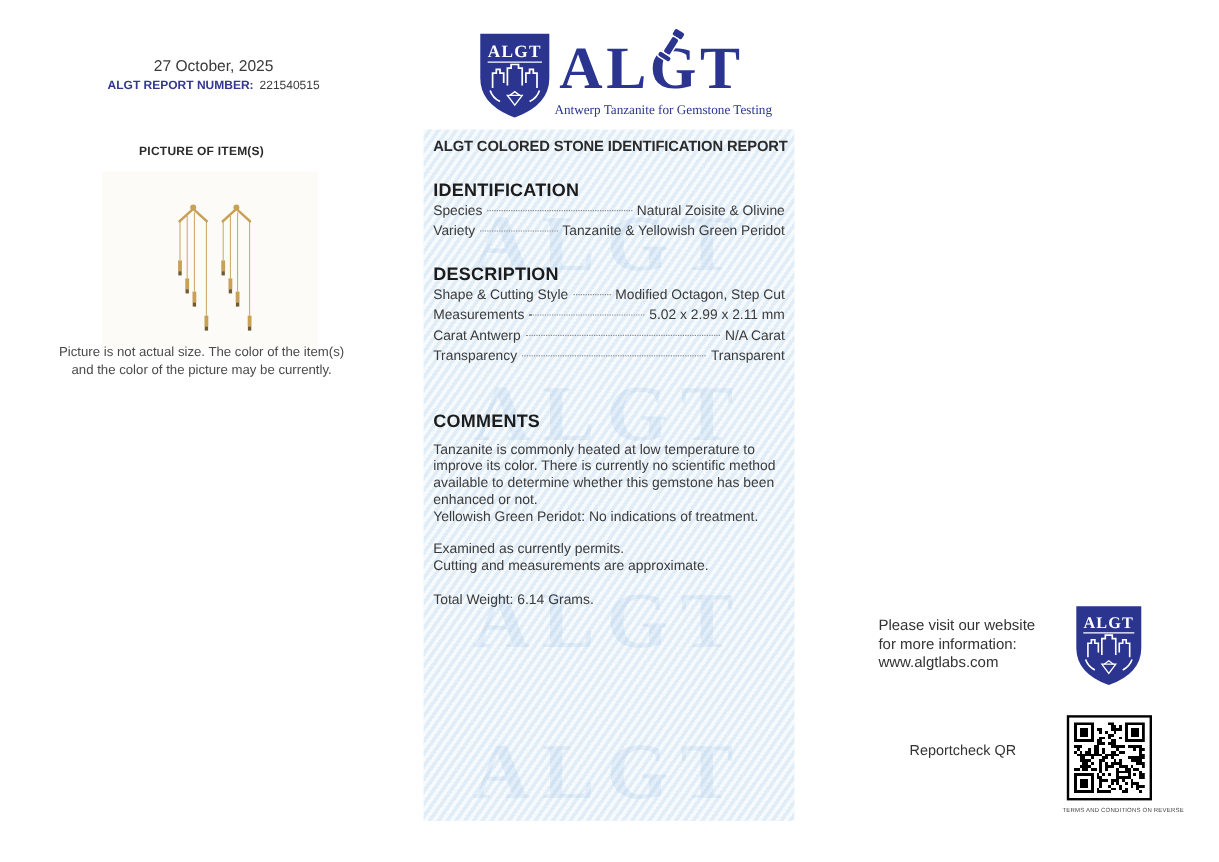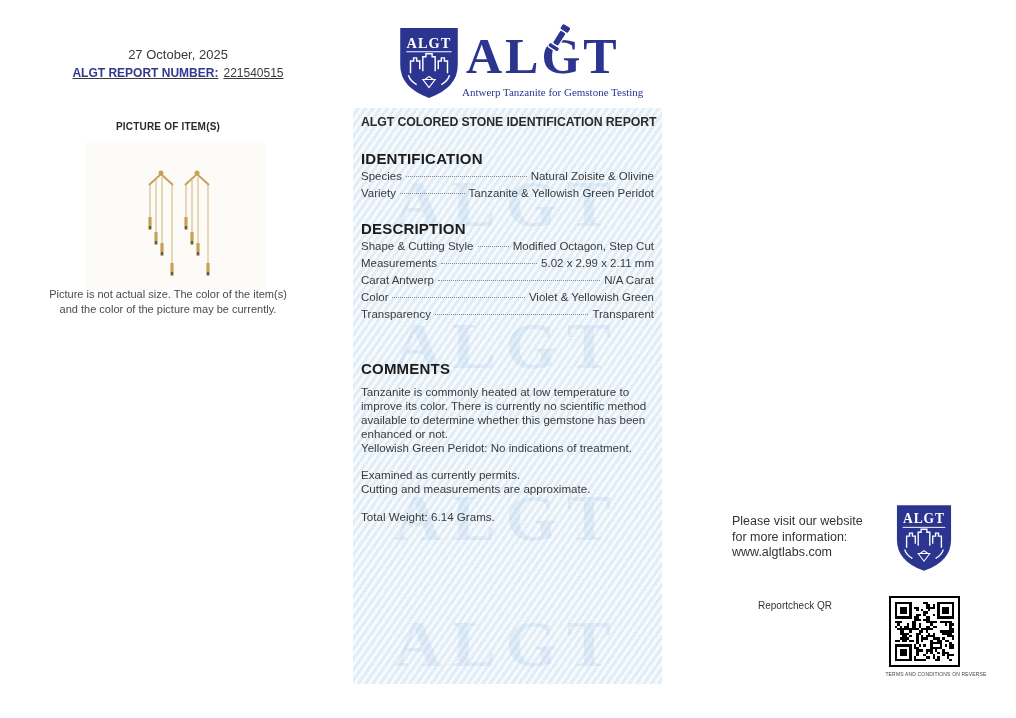--- a/index.html
+++ b/index.html
@@ -3,21 +3,21 @@
 <meta charset="utf-8">
 <style>
   * { margin:0; padding:0; box-sizing:border-box; }
   html,body { width:1016px; height:718px; background:#ffffff; overflow:hidden;
     font-family:"Liberation Sans", sans-serif; color:#3a3a3a; }
   .abs { position:absolute; }
 
   
   #header-left { left:58px; top:47px; width:240px; text-align:center; }
   #report-date { font-size:13px; color:#3a3a3a; margin-bottom:4px; }
-  #report-number-line { font-size:12px; white-space:nowrap;text-decoration:underline; }
+  #report-number-line { font-size:10px; white-space:nowrap; }
   #report-number-line .lbl { color:#33388f; font-weight:bold; }
   #report-number-line .num { color:#3a3a3a; margin-left:5px; }
 
   
   #main-logo { left:398px; top:24px; width:240px; height:80px; }
   .shield-svg { display:block; }
   #main-logo .shield-wrap { position:absolute; left:0; top:2px; }
   #logo-word { position:absolute; left:68px; top:6px;
     font-family:"Liberation Serif", serif; font-weight:bold; font-size:50px;
     color:#2b3590; letter-spacing:3px; line-height:52px; }
@@ -58,21 +58,21 @@
     transform:translateY(-3px); }
   #comments-body { position:relative; margin-top:8px; font-size:11.6px;
     line-height:13.9px; color:#3a3a3a; width:288px; }
   .comment-line { min-height:13.9px; }
 
   
   #website-block { left:732px; top:514px; width:170px; font-size:12.5px;
     line-height:15.5px; color:#333333; }
   #website-url { color:#333333; text-decoration:none; }
   #footer-shield { left:895px; top:503px; }
-  #qr-label { left:758px; top:600px; font-size:10px; color:#333333; }
+  #qr-label { left:758px; top:618px; font-size:12px; color:#333333; }
   #qr-box { left:889px; top:596px; width:71px; height:71px; background:#ffffff;
     border:2px solid #000000; padding:4px; }
   #terms-note { left:836px; top:672px; width:130px; text-align:right;
     font-size:8px; color:#444444; transform:scale(.62); transform-origin:right top;
     letter-spacing:.3px; white-space:nowrap; }
 </style>
 </head>
 <body>
 
 <div class="abs" id="header-left">
@@ -193,25 +193,20 @@
         <span class="dots"></span>
         <span class="value">5.02 x 2.99 x 2.11 mm</span>
       </div>
 
       <div class="row">
         <span class="label">Carat Antwerp</span>
         <span class="dots"></span>
         <span class="value">N/A Carat</span>
       </div>
 
-      <div class="row">
-        <span class="label">Color</span>
-        <span class="dots"></span>
-        <span class="value">Violet &amp; Yellowish Green</span>
-      </div>
 
       <div class="row">
         <span class="label">Transparency</span>
         <span class="dots"></span>
         <span class="value">Transparent</span>
       </div>
     </div>
 
   <div class="section-heading" id="comments-heading">COMMENTS</div>
   <div id="comments-body">

